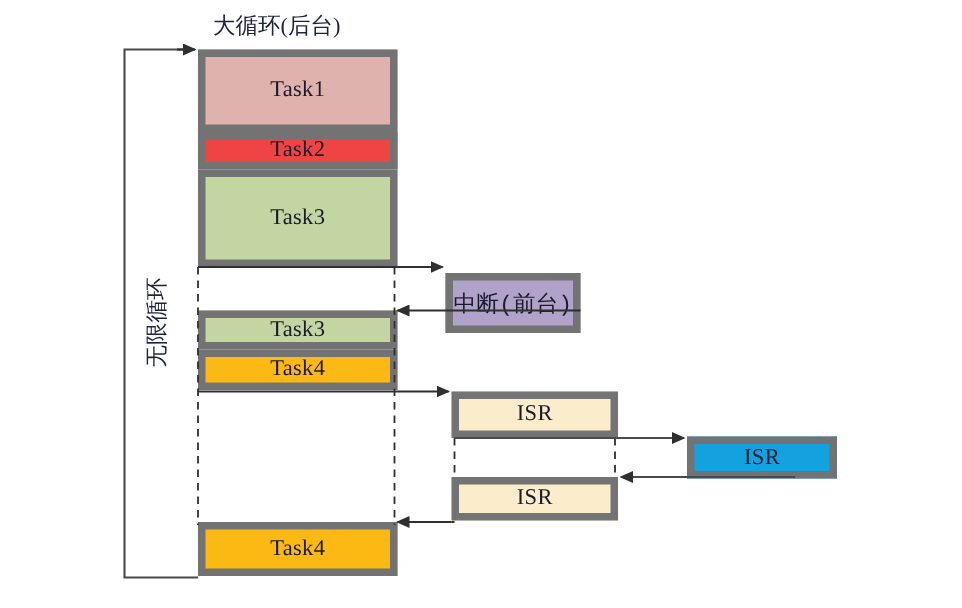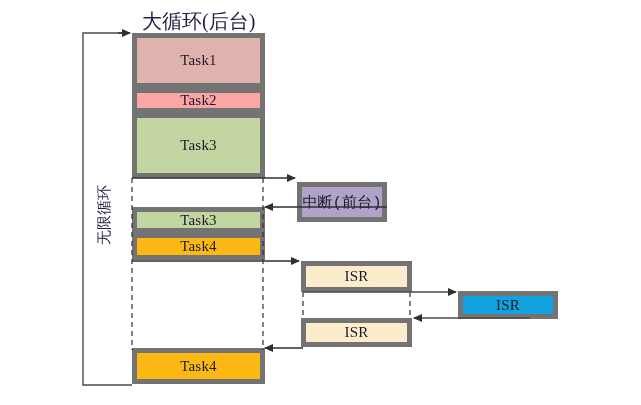--- a/index.html
+++ b/index.html
@@ -17,21 +17,21 @@
     border:5px solid #737373;
     display:flex;align-items:center;justify-content:center;
     color:#1a1a2e;
     font-size:15px;
     letter-spacing:.2px;
     white-space:nowrap;
   }
   .lbl{
     position:absolute;
     color:#1f2140;
-    font-size:20px;
+    font-size:15px;
     white-space:nowrap;
   }
   .vlabel{
     position:absolute;
     color:#1f2140;
     font-size:15px;
     white-space:nowrap;
     transform-origin:0 0;
   }
   svg.overlay{position:absolute;left:0;top:0;width:641px;height:405px;pointer-events:none;}
@@ -50,21 +50,21 @@
 
   <div class="lbl" style="left:142px;top:8px;">大循环(后台)</div>
 
 
   <div class="vlabel" style="left:95px;top:245px;transform:rotate(-90deg);">无限循环</div>
 
   <div class="box" style="left:132px;top:33px;width:133px;height:55px;background:#e0b2ad;">
     <span>Task1</span>
   </div>
 
-  <div class="box" style="left:132px;top:88px;width:133px;height:25px;background:#fca5a5;">
+  <div class="box" style="left:132px;top:88px;width:133px;height:25px;background:#ef4444;">
     <span>Task2</span>
   </div>
 
   <div class="box" style="left:132px;top:113px;width:133px;height:65px;background:#c3d5a0;">
     <span>Task3</span>
   </div>
 
   <div class="box" style="left:132px;top:207px;width:133px;height:26px;background:#c3d5a0;">
     <span>Task3</span>
   </div>

